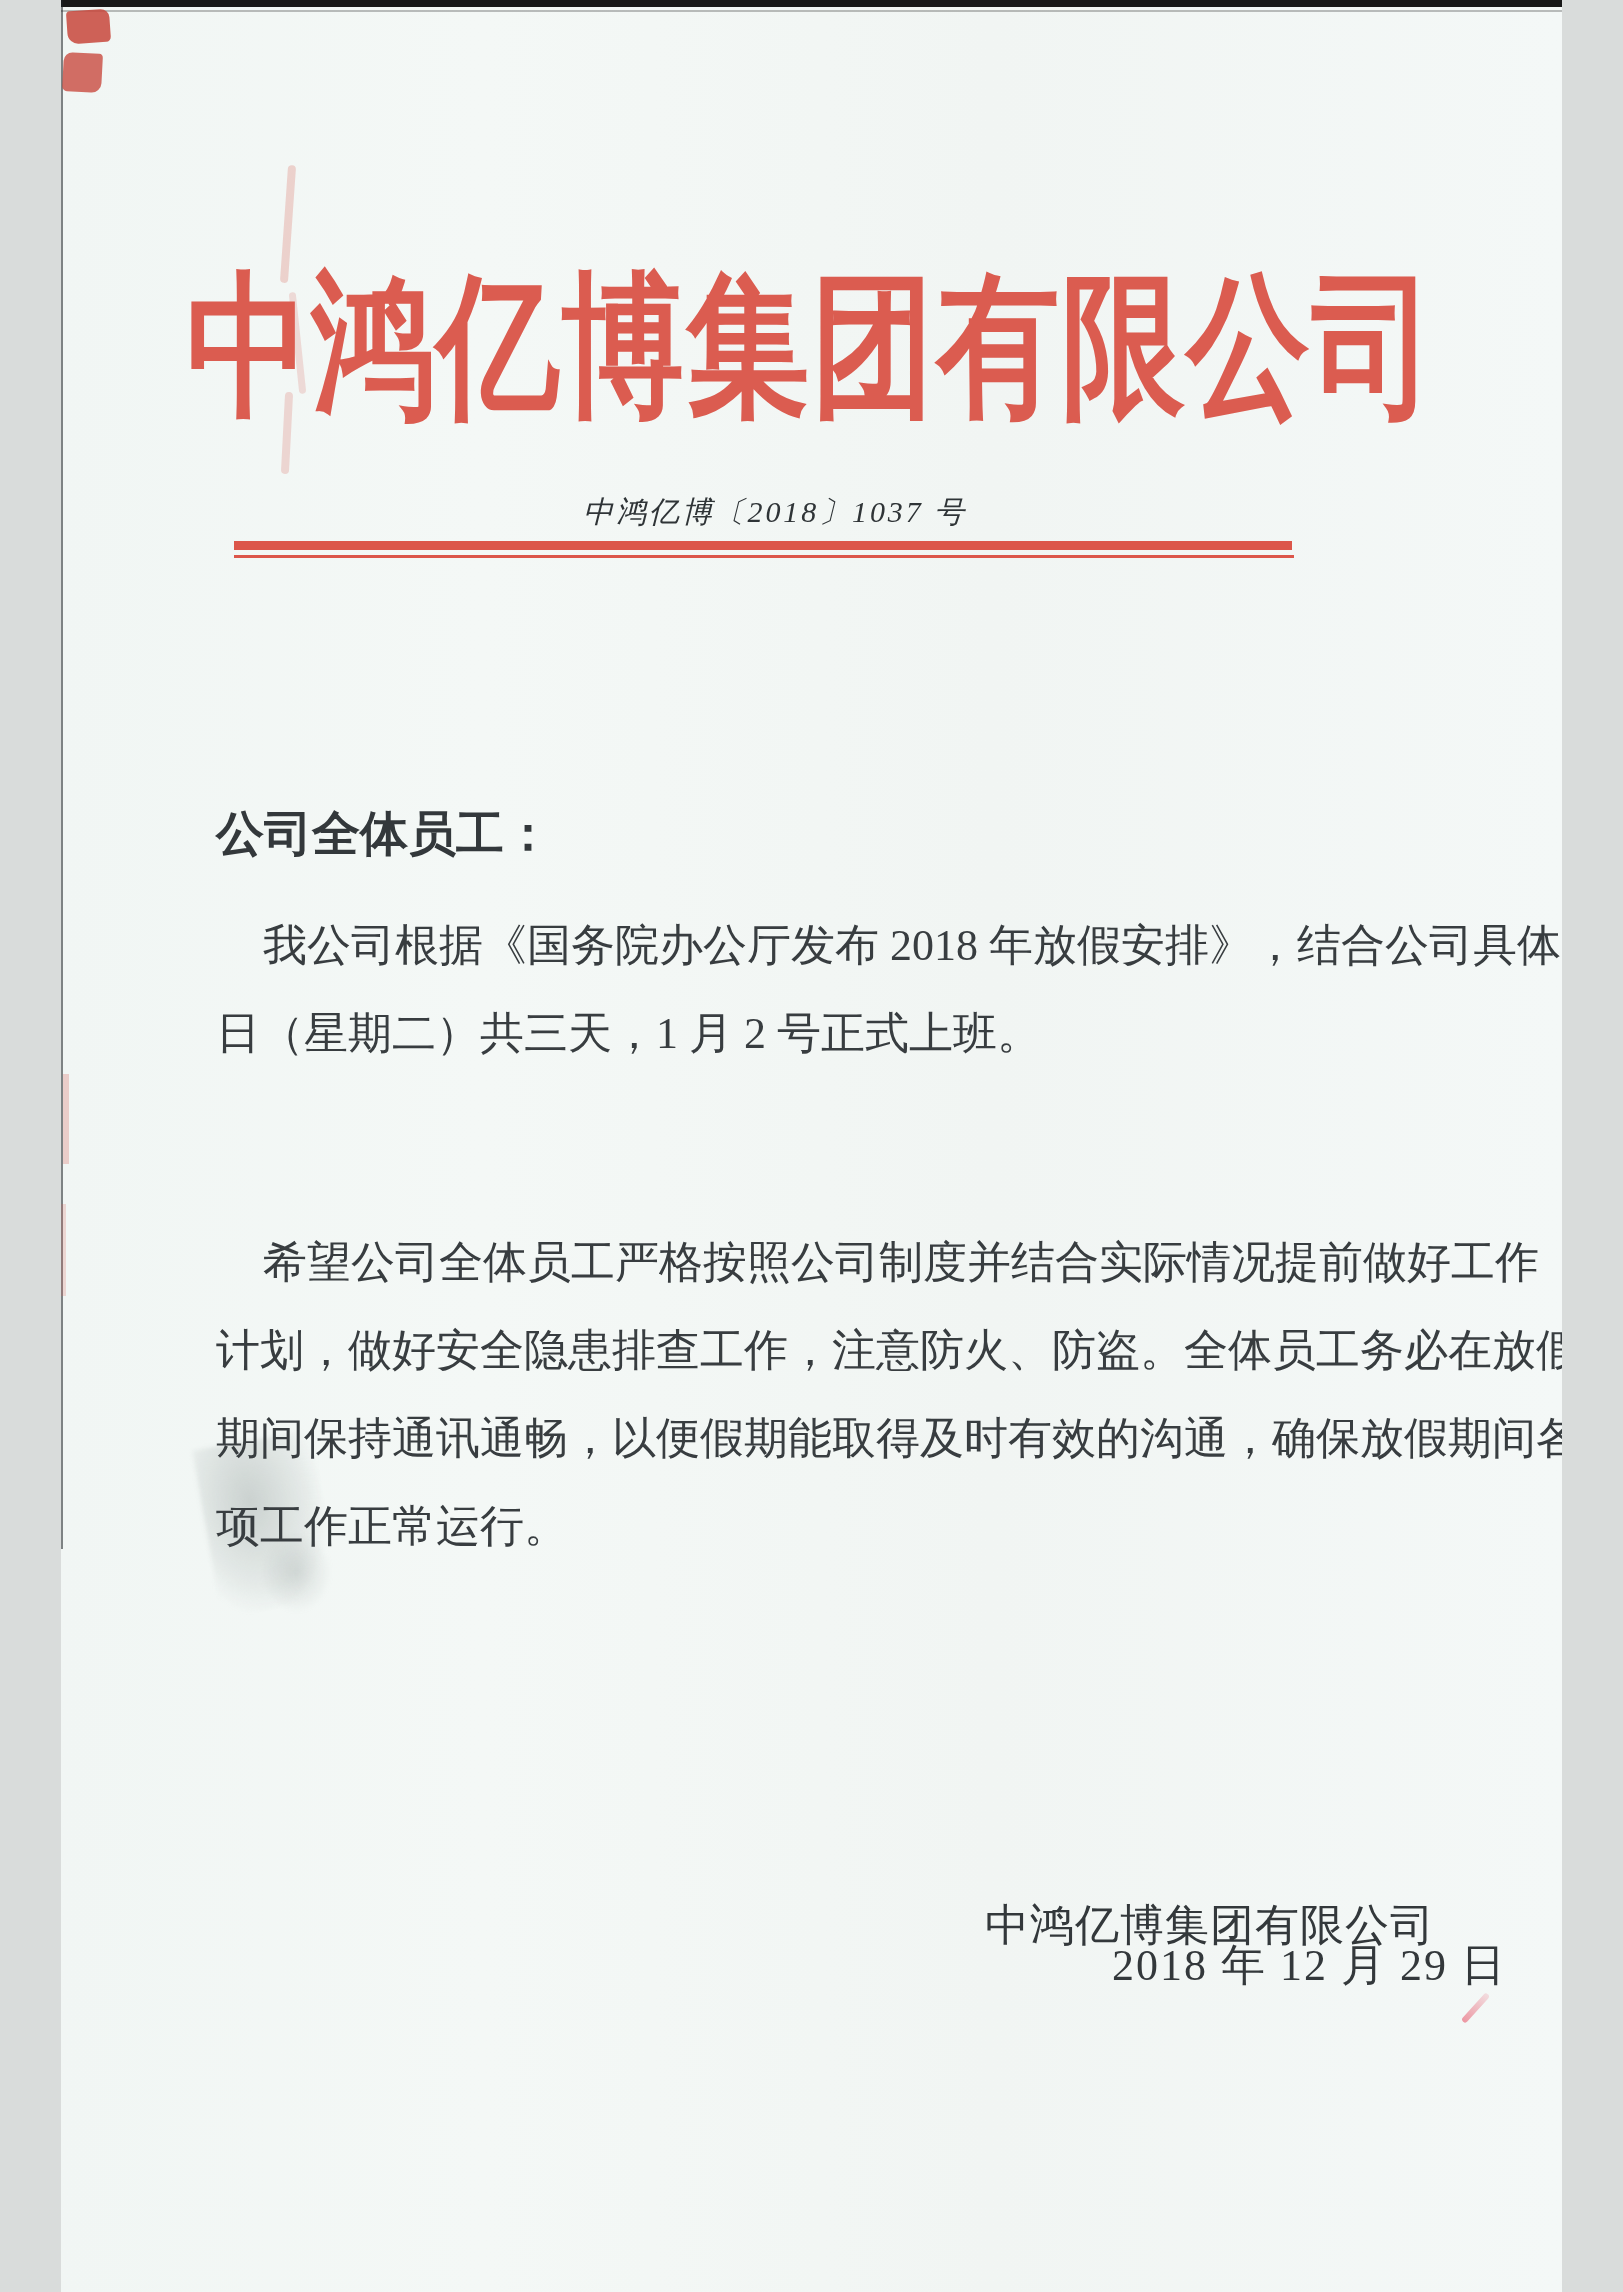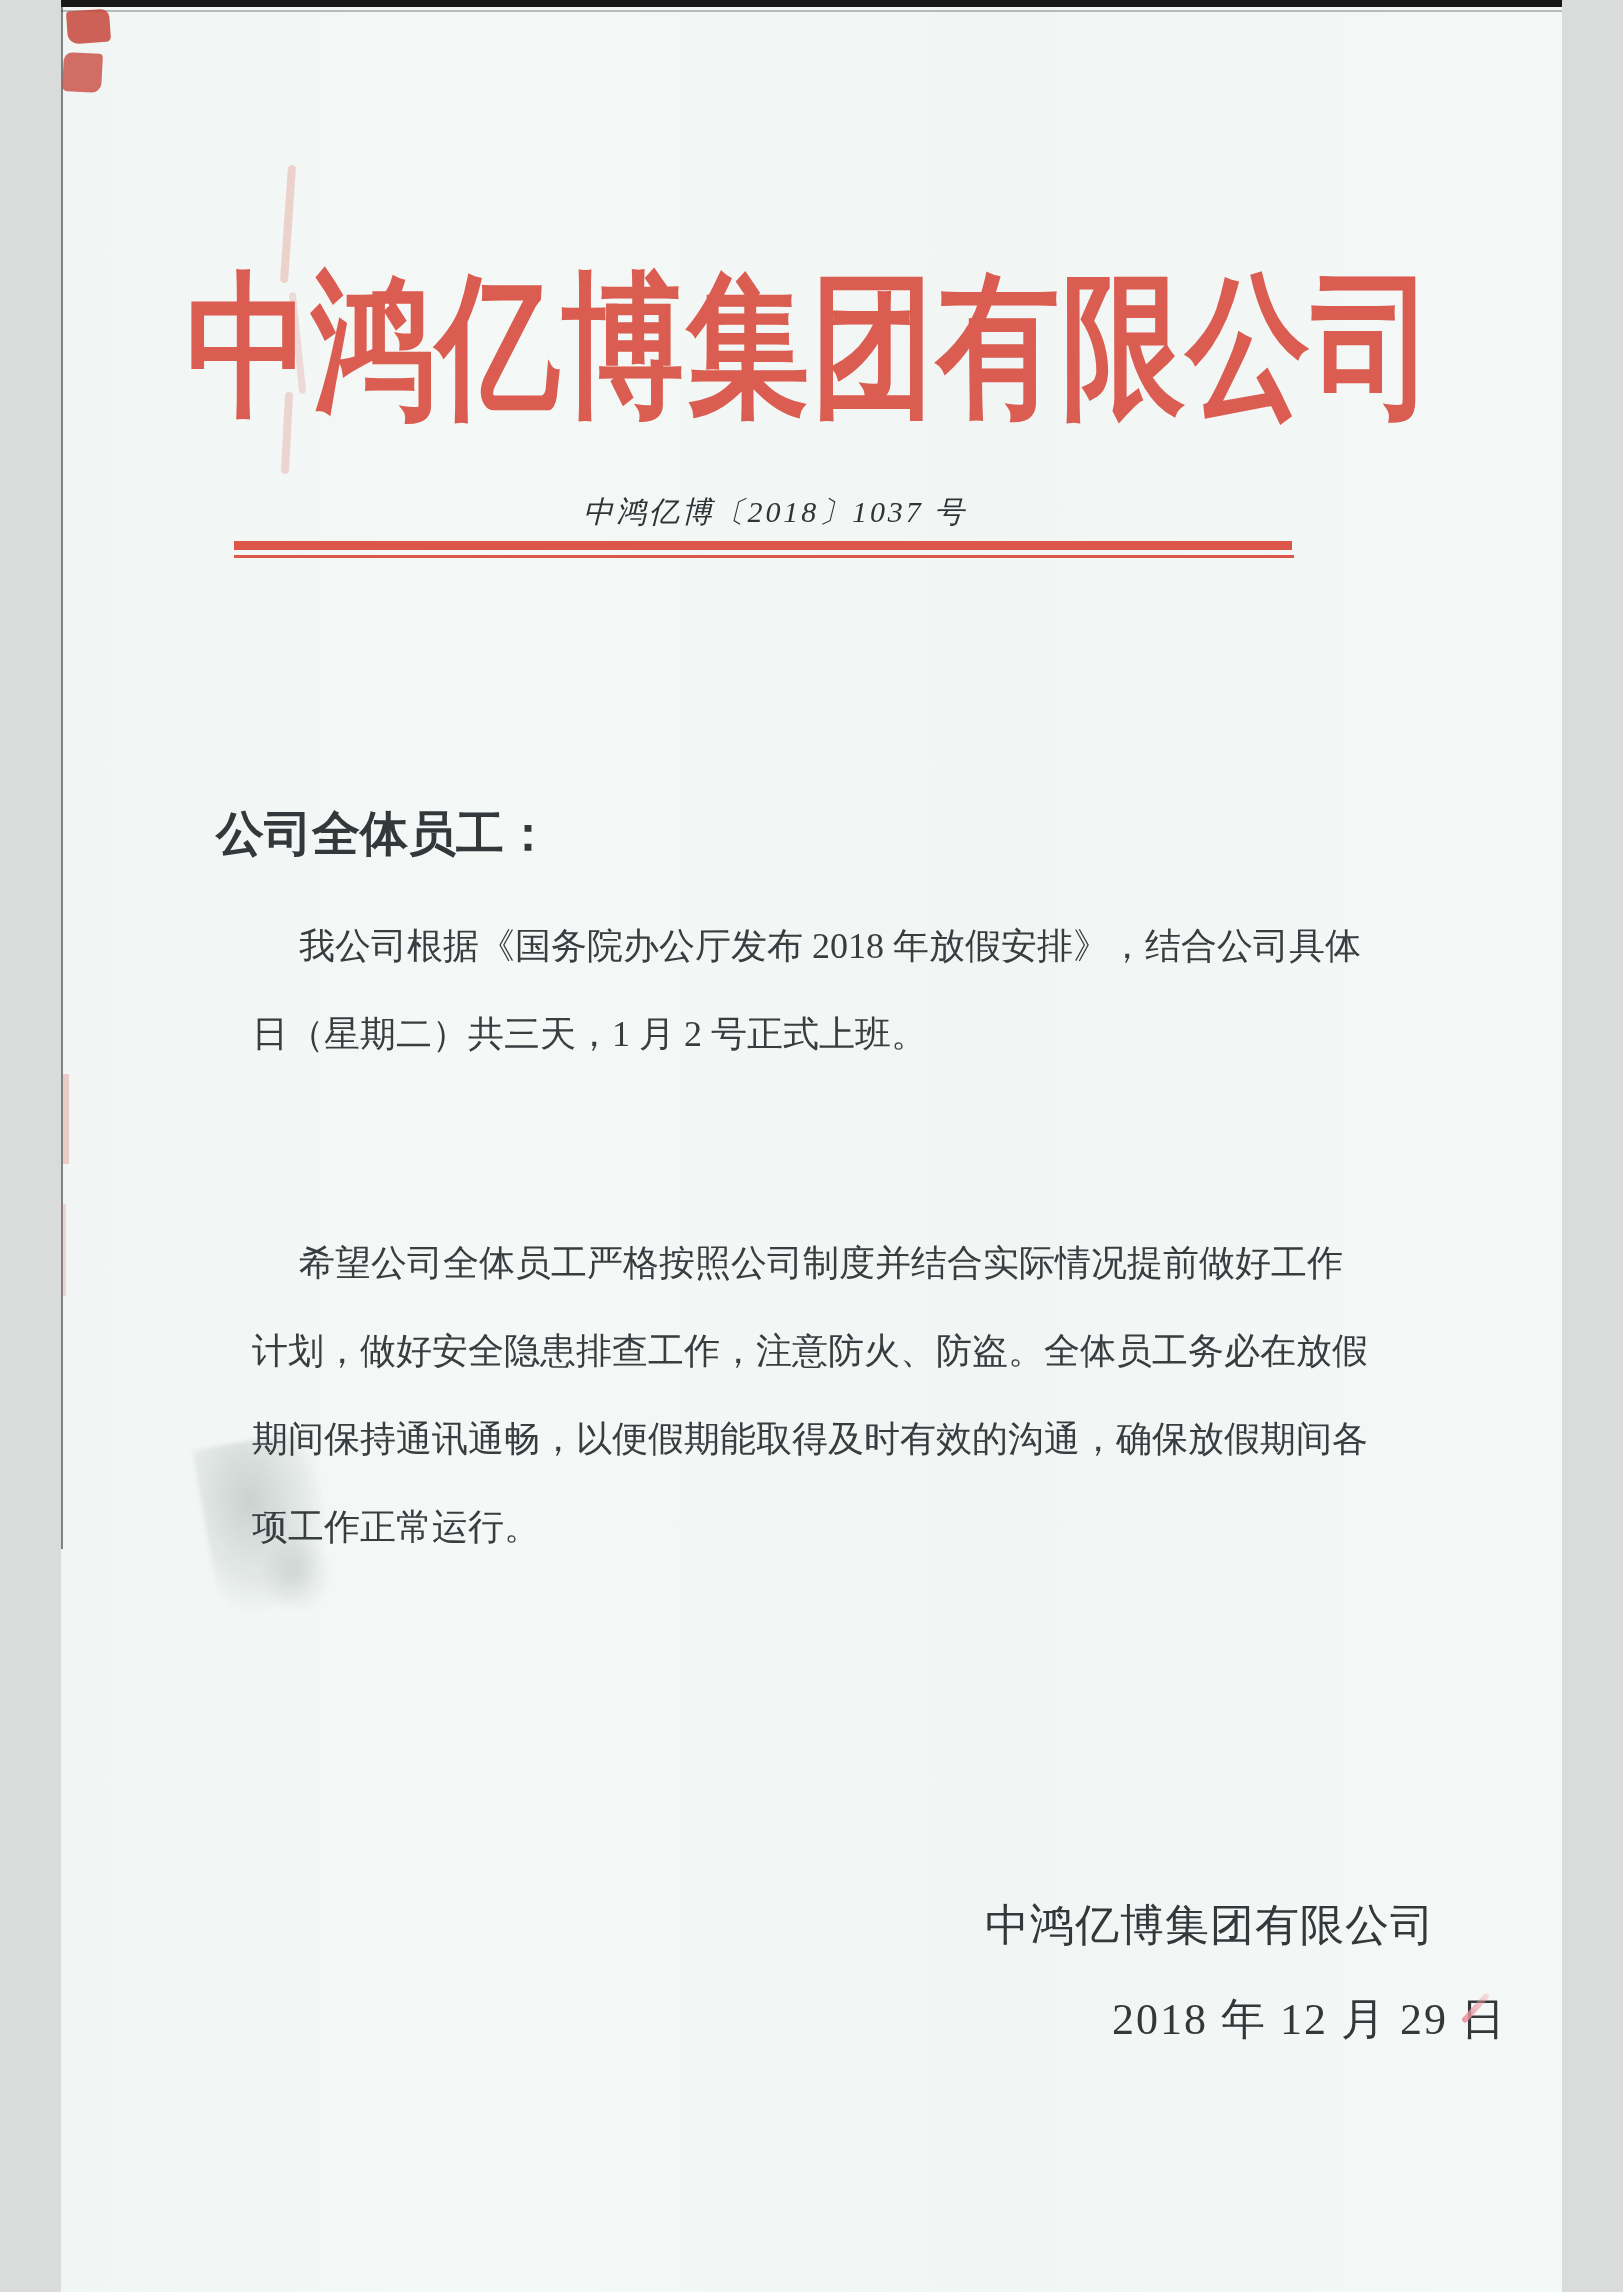--- a/index.html
+++ b/index.html
@@ -61,29 +61,29 @@
     font-size:51px; line-height:59px; font-weight:600;
     color:#2c3134; letter-spacing:1px; white-space:nowrap;
   }
   .salutation {
     position:absolute; top:790px; left:155px;
     font-size:48px; line-height:88px; font-weight:600; color:#33383b; white-space:nowrap;
   }
   .para { position:absolute; left:155px; width:1235px; }
   .para-1 { top:902px; }
   .para-2 { top:1219px; }
-  .line { height:88px; line-height:88px; font-size:36px; color:#383d40; white-space:nowrap;margin-left:36px; }
+  .line { height:88px; line-height:88px; font-size:44px; color:#383d40; white-space:nowrap; }
   .line.indent { padding-left:47px; }
 
   .signature {
     position:absolute; top:1900px; left:924px;
     font-size:44px; line-height:51px; color:#33383b; letter-spacing:1px; white-space:nowrap;
   }
   .date {
-    position:absolute; top:1994px; left:1051px;
+    position:absolute; top:1940px; left:1051px;
     font-size:44px; line-height:51px; color:#33383b; letter-spacing:2px; white-space:nowrap;
   }
 </style>
 </head>
 <body>
 
 <div class="page">
 
   <div class="top-edge"></div>
   <div class="top-edge2"></div>

